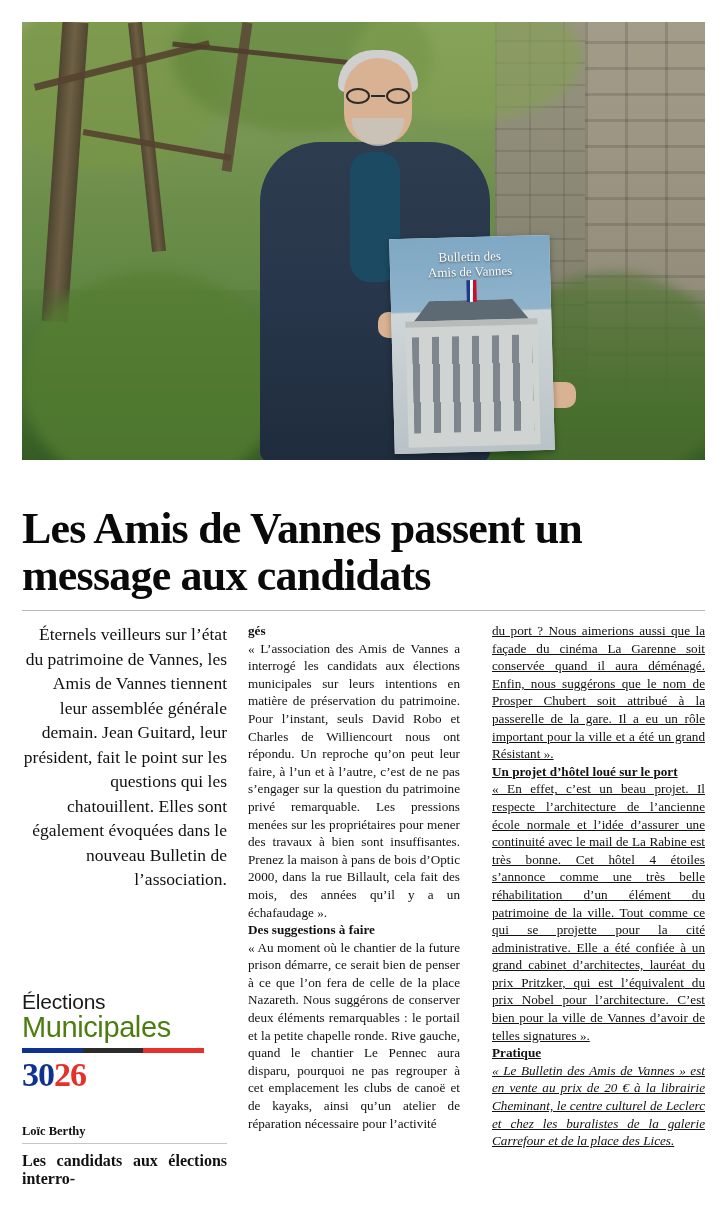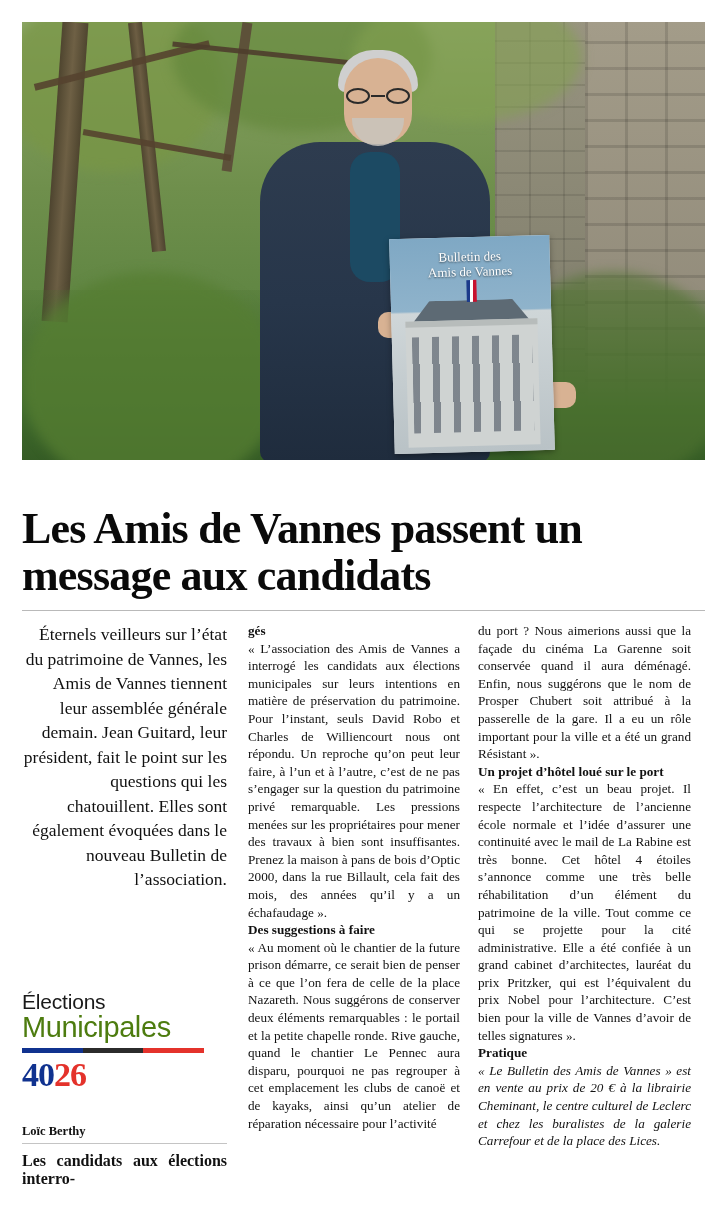--- a/index.html
+++ b/index.html
@@ -231,21 +231,21 @@
     position: absolute;
     top: 622px;
     font-size: 13.2px;
     line-height: 17.6px;
     text-align: justify;
     -webkit-hyphens: auto;
     hyphens: auto;
   }
   .col1 { left: 22px;  width: 205px; }
   .col2 { left: 248px; width: 212px; }
-  .col3 { left: 478px; width: 213px; }
+  .col3 { left: 492px; width: 213px; text-decoration: underline; }
 
   .chapeau {
     font-size: 17.5px;
     line-height: 24.5px;
     text-align: right;
     color: #111;
   }
 
   .col p { margin: 0 0 0 0; text-indent: 0; }
   .col p + p { margin-top: 0; }
@@ -381,21 +381,21 @@
   <div class="rule"></div>
 
   <div class="col col1">
     <p class="chapeau">Éternels veilleurs sur l’état du patrimoine de Vannes, les Amis de Vannes tiennent leur assemblée générale demain. Jean Guitard, leur président, fait le point sur les questions qui les chatouillent. Elles sont également évoquées dans le nouveau Bulletin de l’association.</p>
   </div>
 
   <div class="logo">
     <div class="l-elec">Élections</div>
     <div class="l-muni">Municipales</div>
     <div class="l-bars"></div>
-    <div class="l-year"><span class="blue">40</span><span class="red">26</span></div>
+    <div class="l-year"><span class="blue">30</span><span class="red">26</span></div>
   </div>
 
   <div class="byline">Loïc Berthy</div>
   <div class="byline-rule"></div>
   <div class="lede-tail">Les candidats aux élections interro-</div>
 
   <div class="col col2">
     <p class="subhead first">gés</p>
     <p>« L’association des Amis de Vannes a interrogé les candidats aux élections municipales sur leurs intentions en matière de préservation du patrimoine. Pour l’instant, seuls David Robo et Charles de Williencourt nous ont répondu. Un reproche qu’on peut leur faire, à l’un et à l’autre, c’est de ne pas s’engager sur la question du patrimoine privé remarquable. Les pressions menées sur les propriétaires pour mener des travaux à bien sont insuffisantes. Prenez la maison à pans de bois d’Optic 2000, dans la rue Billault, cela fait des mois, des années qu’il y a un échafaudage ».</p>
     <p class="subhead">Des suggestions à faire</p>

